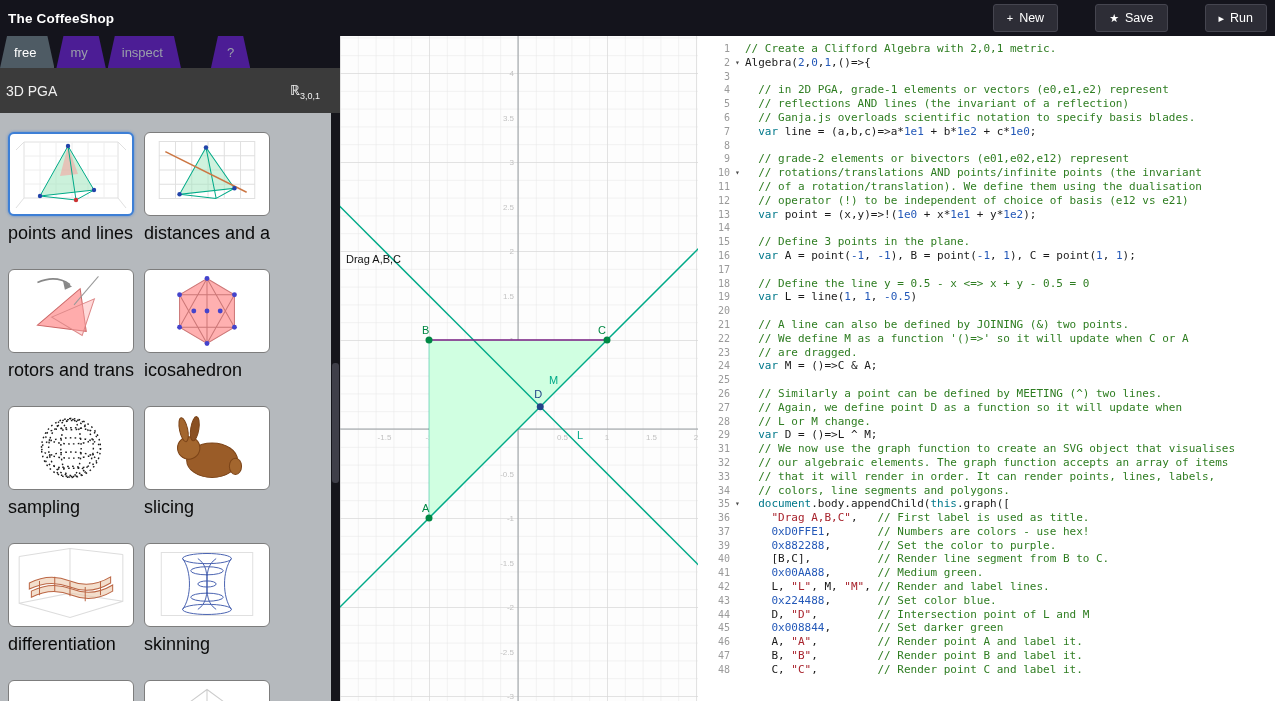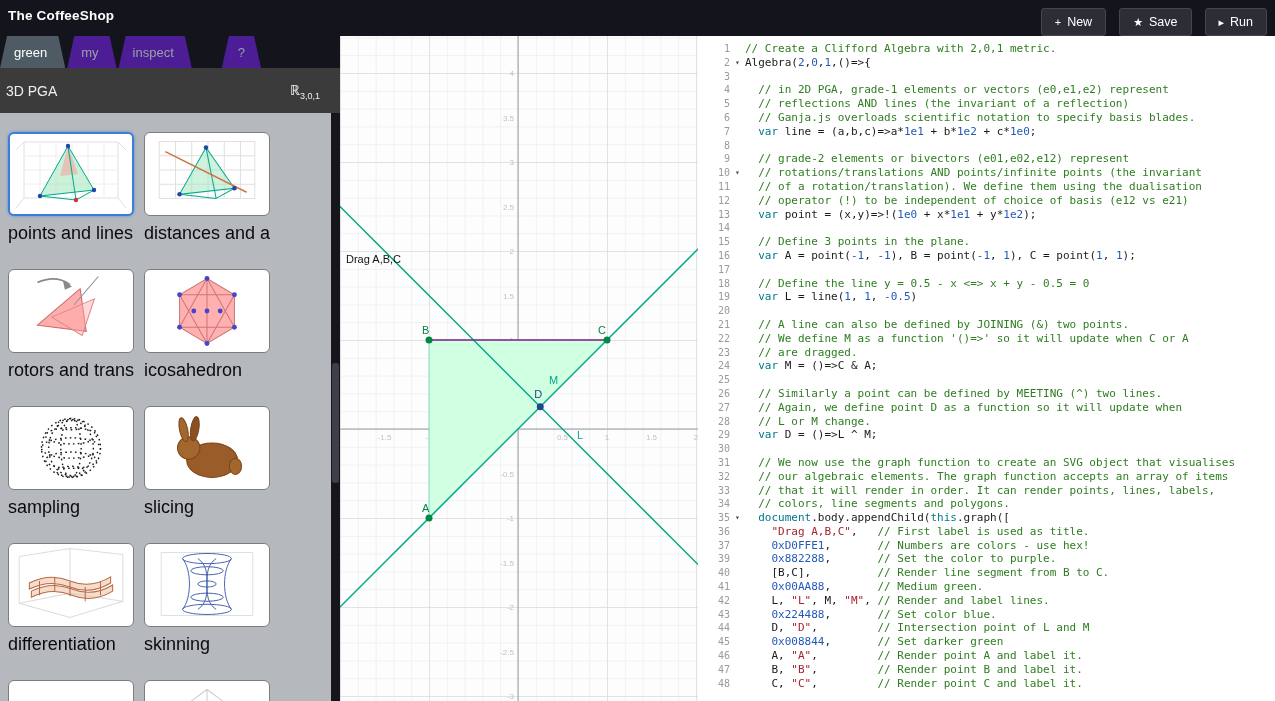--- a/index.html
+++ b/index.html
@@ -1,21 +1,21 @@
 <!DOCTYPE html>
 <html><head>
 <meta charset="utf-8">
 <style>
   * { margin:0; padding:0; box-sizing:border-box; }
   html,body { width:1275px; height:701px; overflow:hidden; background:#14141c;
               font-family:"Liberation Sans", sans-serif; }
 
   
-  .topbar { height:36px; background:#14141c; display:flex; align-items:flex-start;
-            padding:8px 8px; color:#fff; }
+  .topbar { height:36px; background:#14141c; display:flex; align-items:center;
+            padding:0 8px; color:#fff;gap:24px; }
   .app-title { font-size:13.5px; font-weight:bold; letter-spacing:.2px; }
   .topbar-spacer { flex:1; }
   .tb-btn { background:#2d2d36; border:1px solid #45454f; color:#fff; font-size:12.5px;
             padding:6px 13px; border-radius:3px; margin-left:13px; cursor:pointer;
             font-family:"Liberation Sans", sans-serif; display:flex; align-items:center; gap:6px; }
   .tb-btn .ic { font-size:11px; }
 
   
   .main { display:flex; height:665px; }
 
@@ -85,21 +85,21 @@
   <button class="tb-btn">
     <span class="ic">▸</span>
     <span>Run</span>
   </button>
 </div>
 
 <div class="main">
 
   <div class="sidebar">
     <div class="tabbar">
-      <div class="tab active">green</div>
+      <div class="tab active">free</div>
       <div class="tab">my</div>
       <div class="tab">inspect</div>
       <div class="tab help">?</div>
     </div>
     <div class="pga-header">
       <span>3D PGA</span>
       <span class="metric"><span>ℝ</span><sub>3,0,1</sub></span>
     </div>
 
     <div class="sb-content">
@@ -344,21 +344,20 @@
         <div class="cl"><span class="ln">20</span><span class="fold"></span><span class="ct"></span></div>
         <div class="cl"><span class="ln">21</span><span class="fold"></span><span class="ct"><span class="tok-c">  // A line can also be defined by JOINING (&amp;) two points.</span></span></div>
         <div class="cl"><span class="ln">22</span><span class="fold"></span><span class="ct"><span class="tok-c">  // We define M as a function '()=&gt;' so it will update when C or A</span></span></div>
         <div class="cl"><span class="ln">23</span><span class="fold"></span><span class="ct"><span class="tok-c">  // are dragged.</span></span></div>
         <div class="cl"><span class="ln">24</span><span class="fold"></span><span class="ct"><span class="tok-p">  </span><span class="tok-k">var</span><span class="tok-p"> M = ()=&gt;C &amp; A;</span></span></div>
         <div class="cl"><span class="ln">25</span><span class="fold"></span><span class="ct"></span></div>
         <div class="cl"><span class="ln">26</span><span class="fold"></span><span class="ct"><span class="tok-c">  // Similarly a point can be defined by MEETING (^) two lines.</span></span></div>
         <div class="cl"><span class="ln">27</span><span class="fold"></span><span class="ct"><span class="tok-c">  // Again, we define point D as a function so it will update when</span></span></div>
         <div class="cl"><span class="ln">28</span><span class="fold"></span><span class="ct"><span class="tok-c">  // L or M change.</span></span></div>
         <div class="cl"><span class="ln">29</span><span class="fold"></span><span class="ct"><span class="tok-p">  </span><span class="tok-k">var</span><span class="tok-p"> D = ()=&gt;L ^ M;</span></span></div>
-        <div class="cl"><span class="ln">30</span><span class="fold"></span><span class="ct"></span></div>
         <div class="cl"><span class="ln">31</span><span class="fold"></span><span class="ct"><span class="tok-c">  // We now use the graph function to create an SVG object that visualises</span></span></div>
         <div class="cl"><span class="ln">32</span><span class="fold"></span><span class="ct"><span class="tok-c">  // our algebraic elements. The graph function accepts an array of items</span></span></div>
         <div class="cl"><span class="ln">33</span><span class="fold"></span><span class="ct"><span class="tok-c">  // that it will render in order. It can render points, lines, labels,</span></span></div>
         <div class="cl"><span class="ln">34</span><span class="fold"></span><span class="ct"><span class="tok-c">  // colors, line segments and polygons.</span></span></div>
         <div class="cl"><span class="ln">35</span><span class="fold">▾</span><span class="ct"><span class="tok-p">  </span><span class="tok-k">document</span><span class="tok-p">.body.appendChild(</span><span class="tok-k">this</span><span class="tok-p">.graph([</span></span></div>
         <div class="cl"><span class="ln">36</span><span class="fold"></span><span class="ct"><span class="tok-p">    </span><span class="tok-s">"Drag A,B,C"</span><span class="tok-p">,   </span><span class="tok-c">// First label is used as title.</span></span></div>
         <div class="cl"><span class="ln">37</span><span class="fold"></span><span class="ct"><span class="tok-p">    </span><span class="tok-n">0xD0FFE1</span><span class="tok-p">,       </span><span class="tok-c">// Numbers are colors - use hex!</span></span></div>
         <div class="cl"><span class="ln">39</span><span class="fold"></span><span class="ct"><span class="tok-p">    </span><span class="tok-n">0x882288</span><span class="tok-p">,       </span><span class="tok-c">// Set the color to purple.</span></span></div>
         <div class="cl"><span class="ln">40</span><span class="fold"></span><span class="ct"><span class="tok-p">    [B,C],          </span><span class="tok-c">// Render line segment from B to C.</span></span></div>
         <div class="cl"><span class="ln">41</span><span class="fold"></span><span class="ct"><span class="tok-p">    </span><span class="tok-n">0x00AA88</span><span class="tok-p">,       </span><span class="tok-c">// Medium green.</span></span></div>

